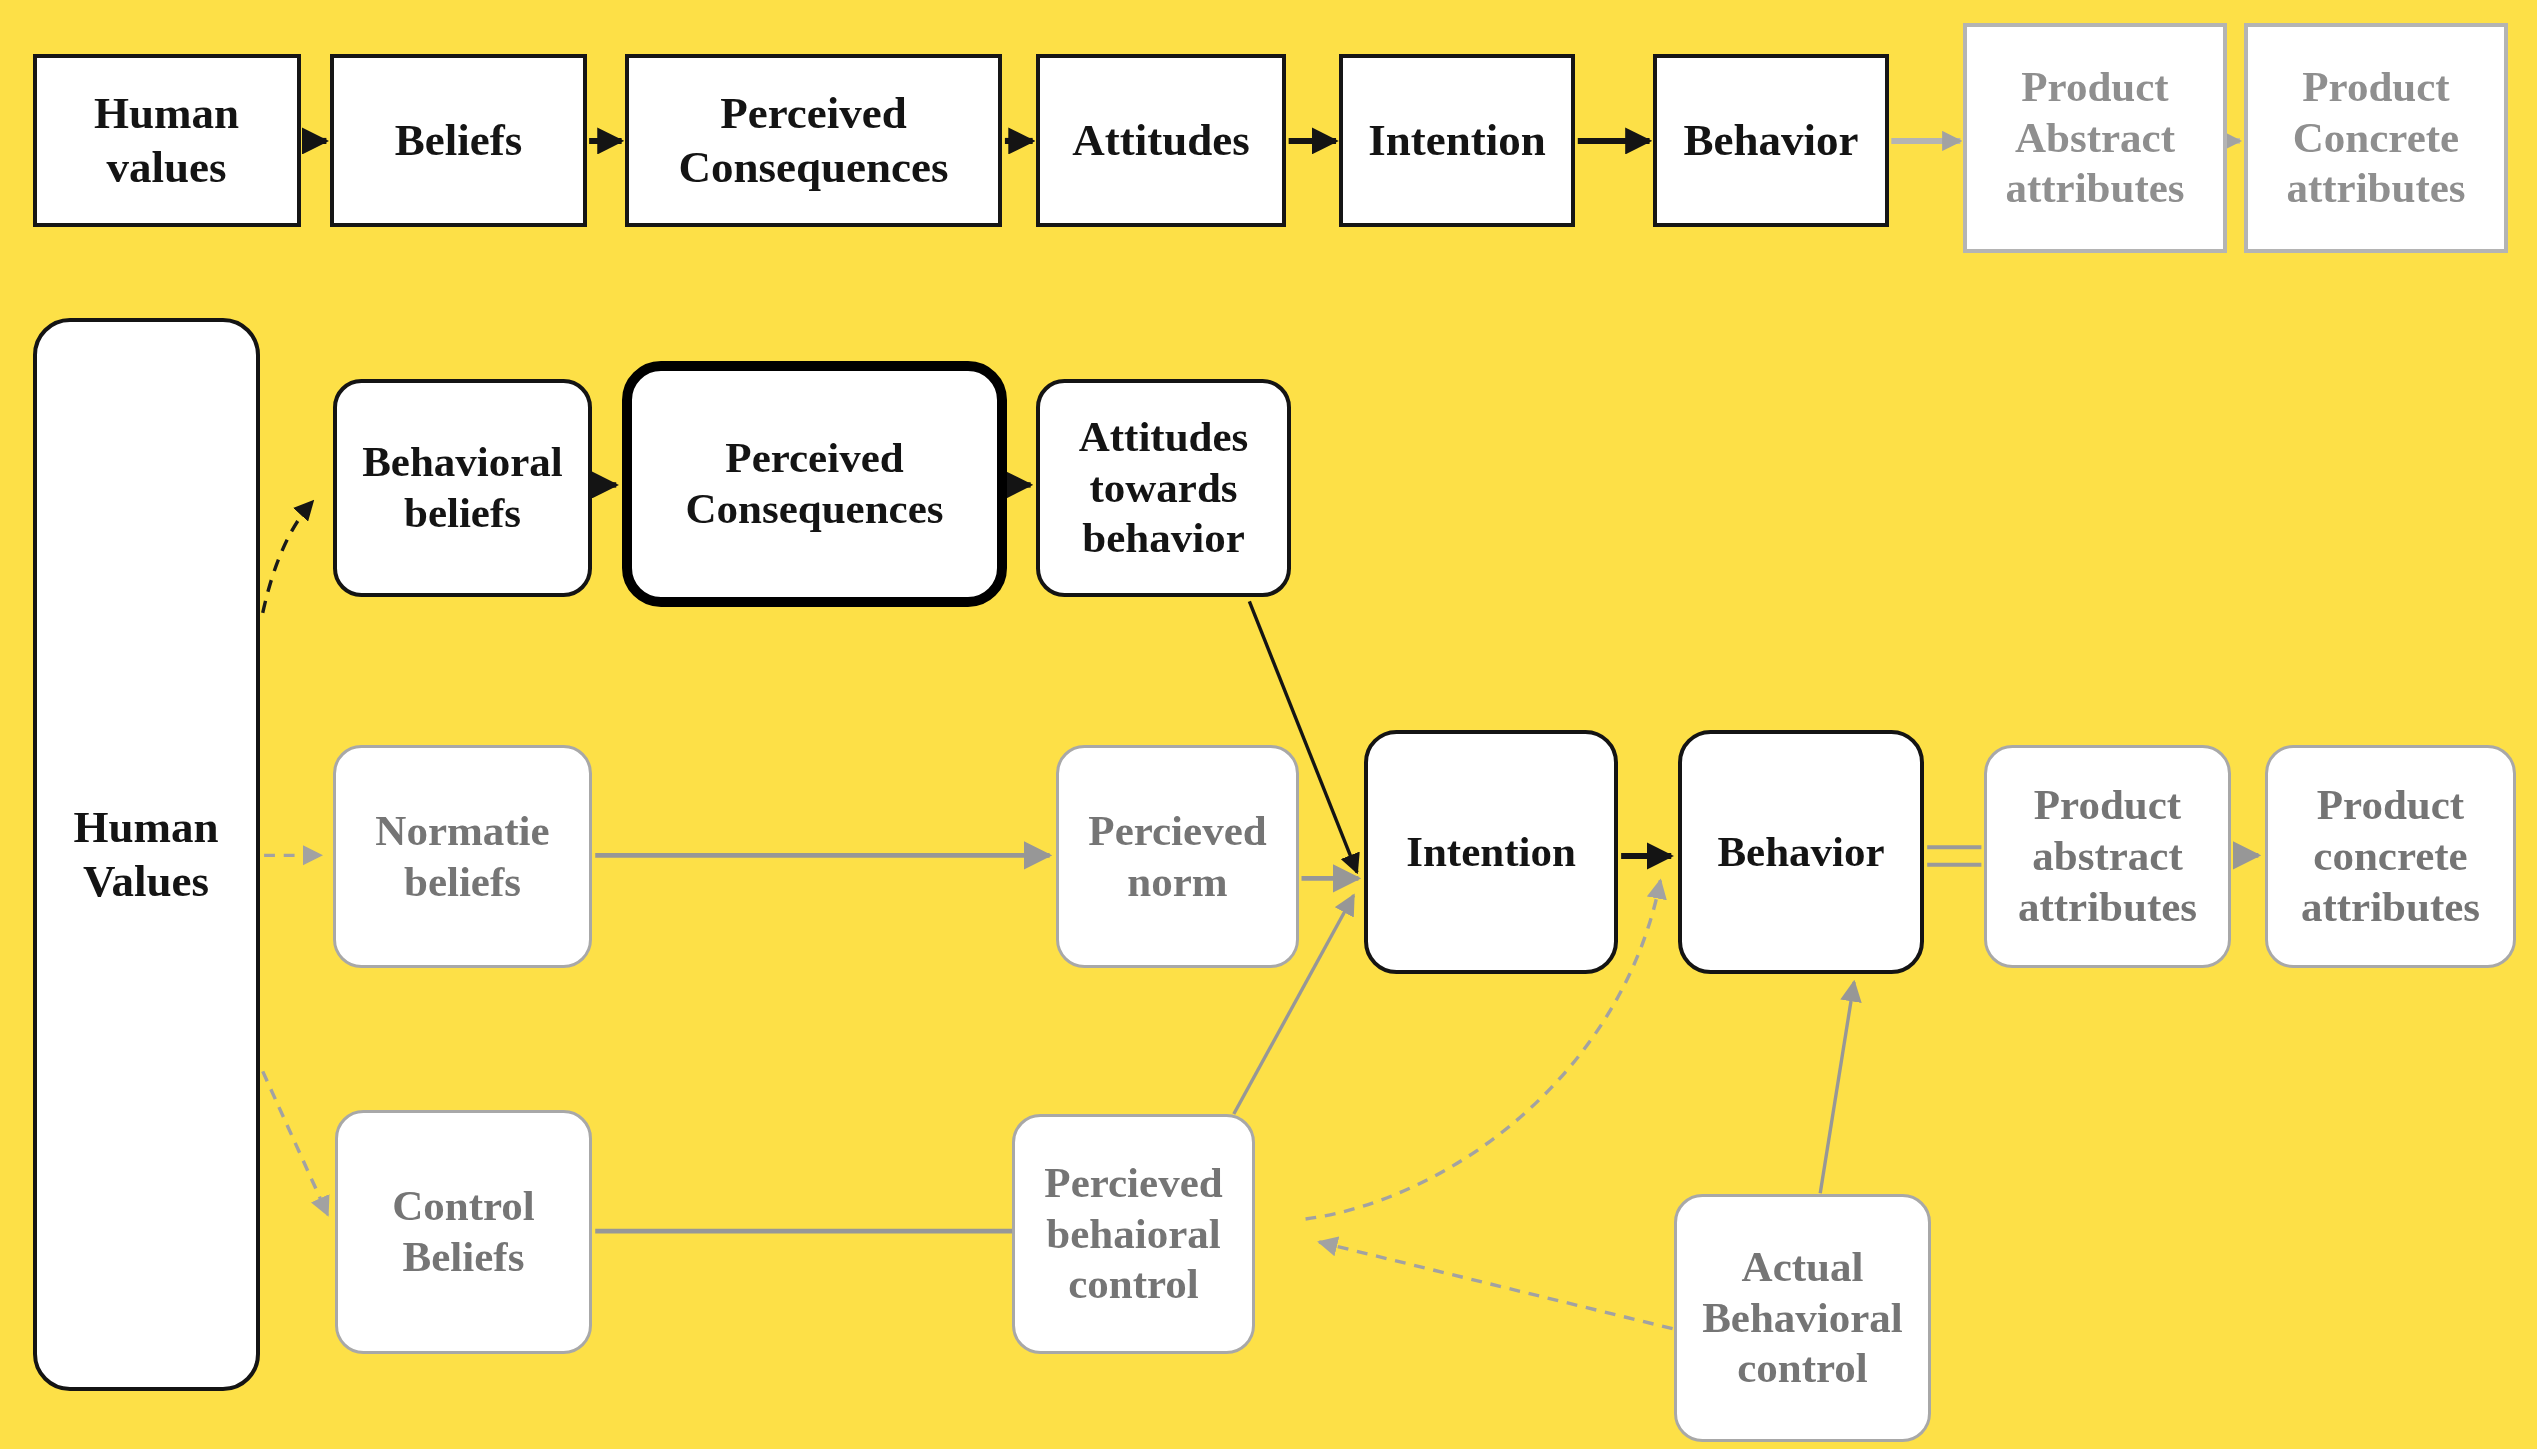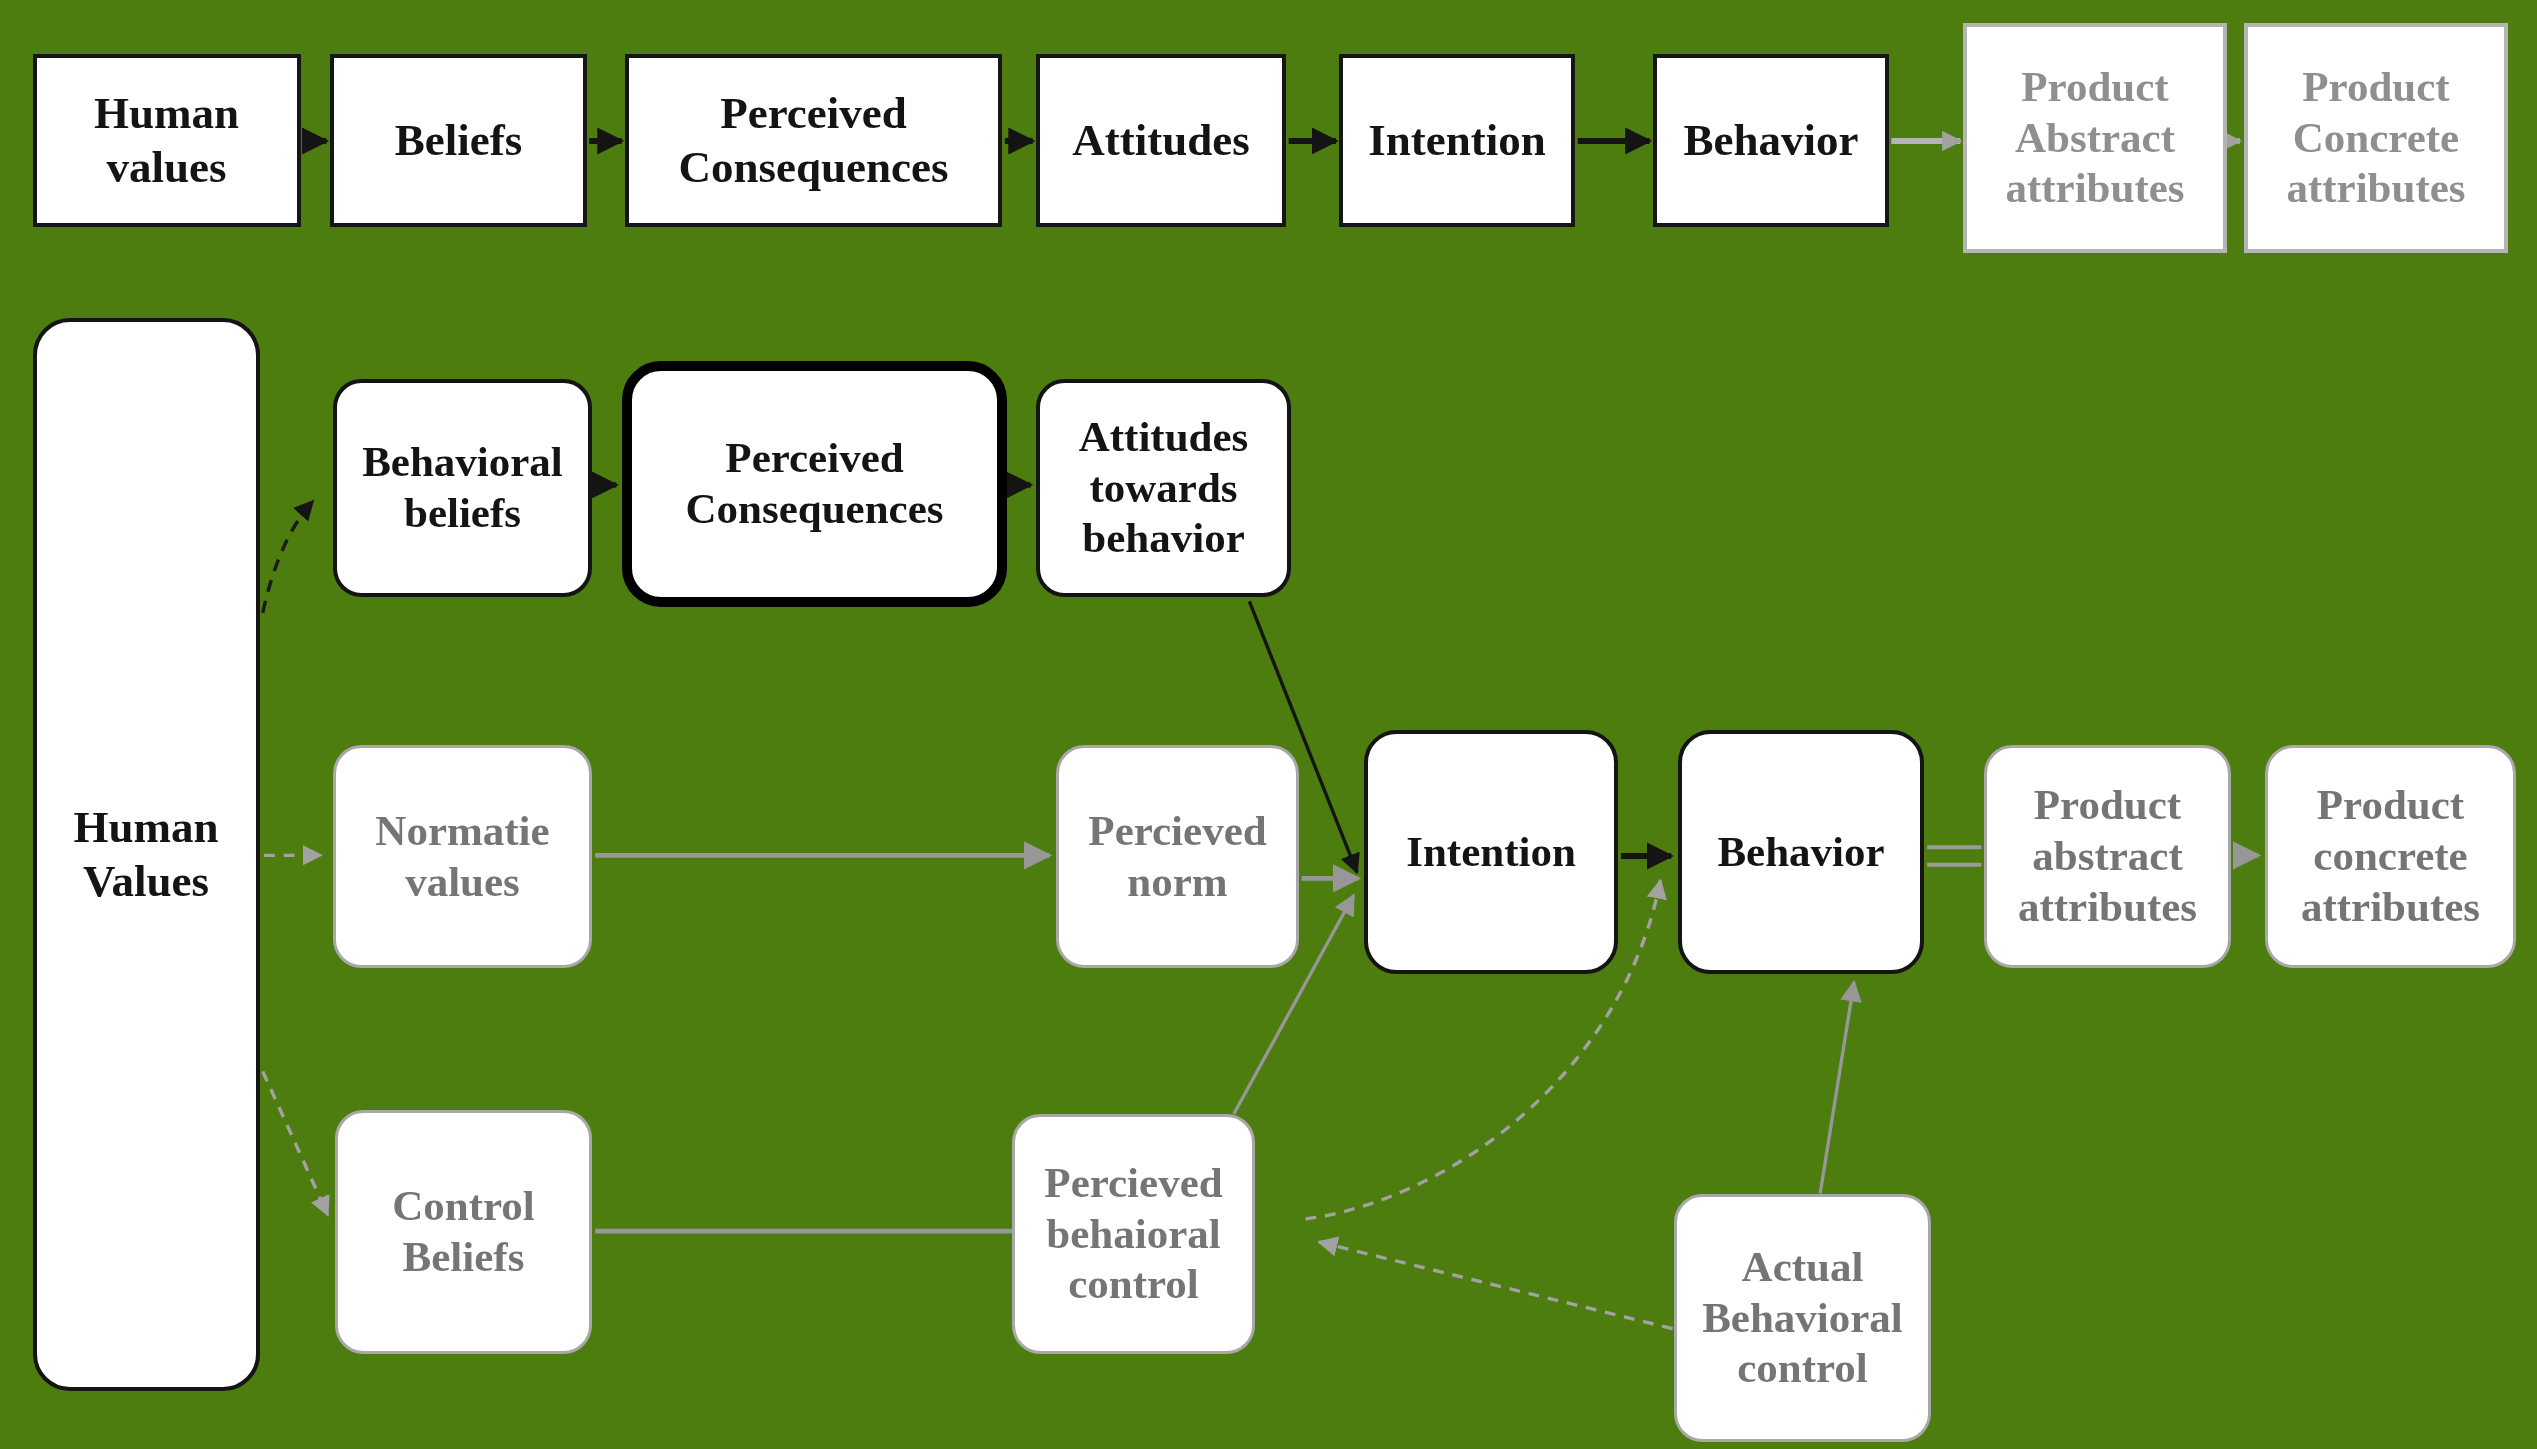--- a/index.html
+++ b/index.html
@@ -1,19 +1,19 @@
 <!DOCTYPE html>
 <html style="font-size:10.8px"><head>
 <meta charset="utf-8">
 <style>
   html,body{margin:0;padding:0;background:#ffffff;}
   #canvas{
     position:relative;
     width:2538px;height:1450px;
-    background:#4d7c0f;
+    background:#fde047;
     font-family:"Liberation Serif","DejaVu Serif",serif;
     overflow:hidden;
   }
   .box{
     position:absolute;
     display:flex;align-items:center;justify-content:center;
     text-align:center;
     background:#ffffff;
     box-sizing:border-box;
     font-weight:bold;
@@ -130,21 +130,21 @@
     <span>Perceived
 Consequences</span>
   </div>
   <div class="box round" style="left:1036px;top:379px;width:255px;height:218px">
     <span>Attitudes
 towards
 behavior</span>
   </div>
   <div class="box round gray" style="left:333px;top:745px;width:259px;height:223px">
     <span>Normatie
-values</span>
+beliefs</span>
   </div>
   <div class="box round gray" style="left:1056px;top:745px;width:243px;height:223px">
     <span>Percieved
 norm</span>
   </div>
   <div class="box round b7" style="left:1364px;top:730px;width:254px;height:244px">
     <span>Intention</span>
   </div>
   <div class="box round b7" style="left:1678px;top:730px;width:246px;height:244px">
     <span>Behavior</span>

